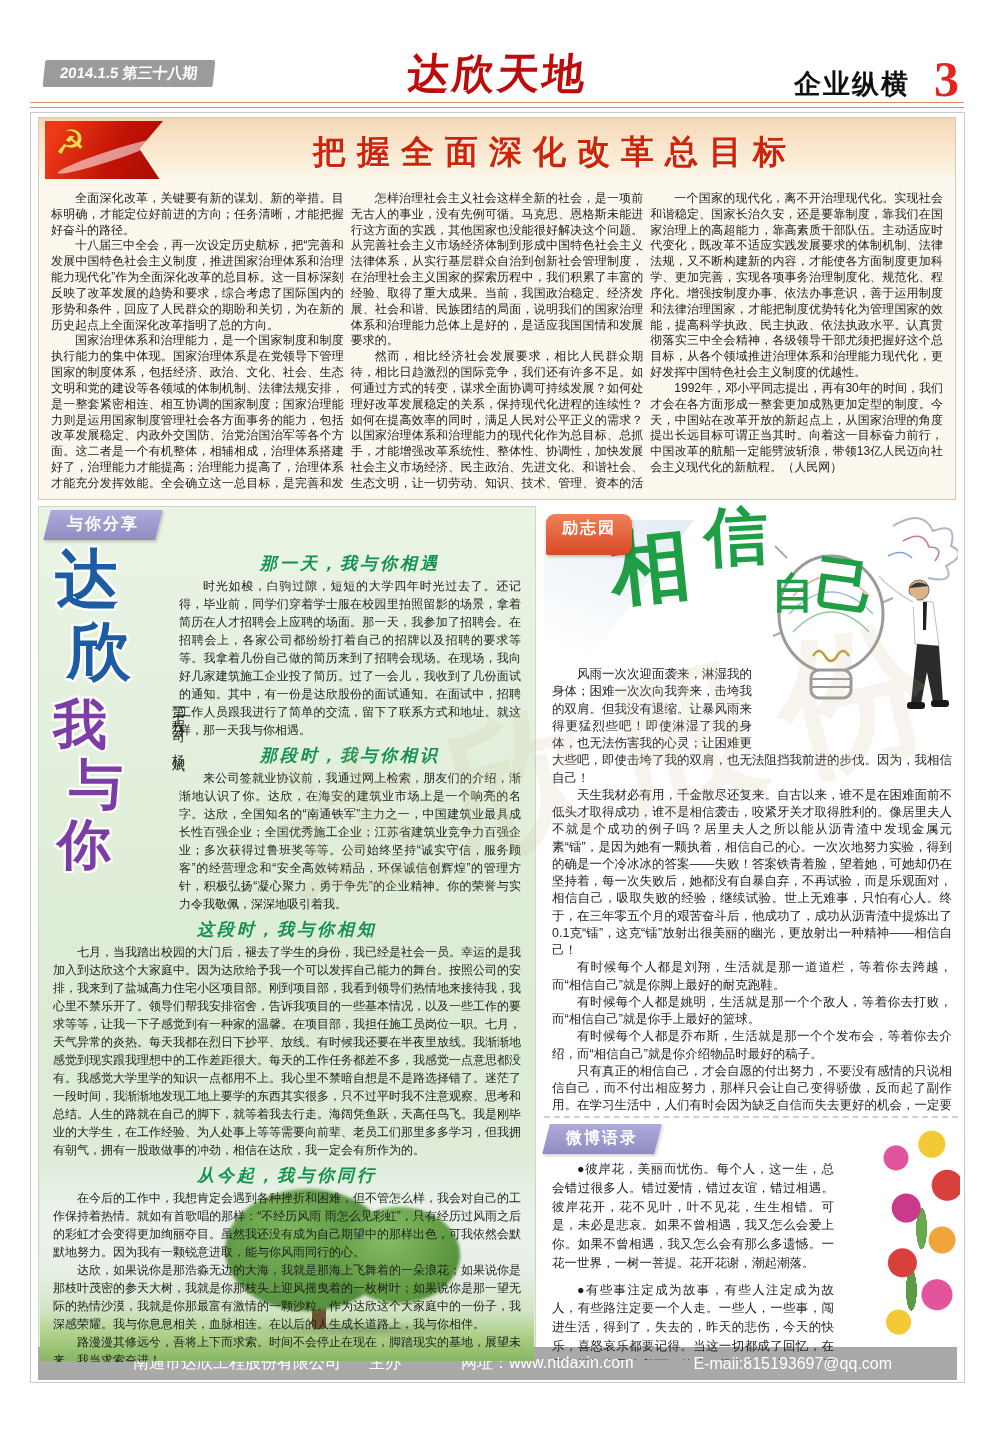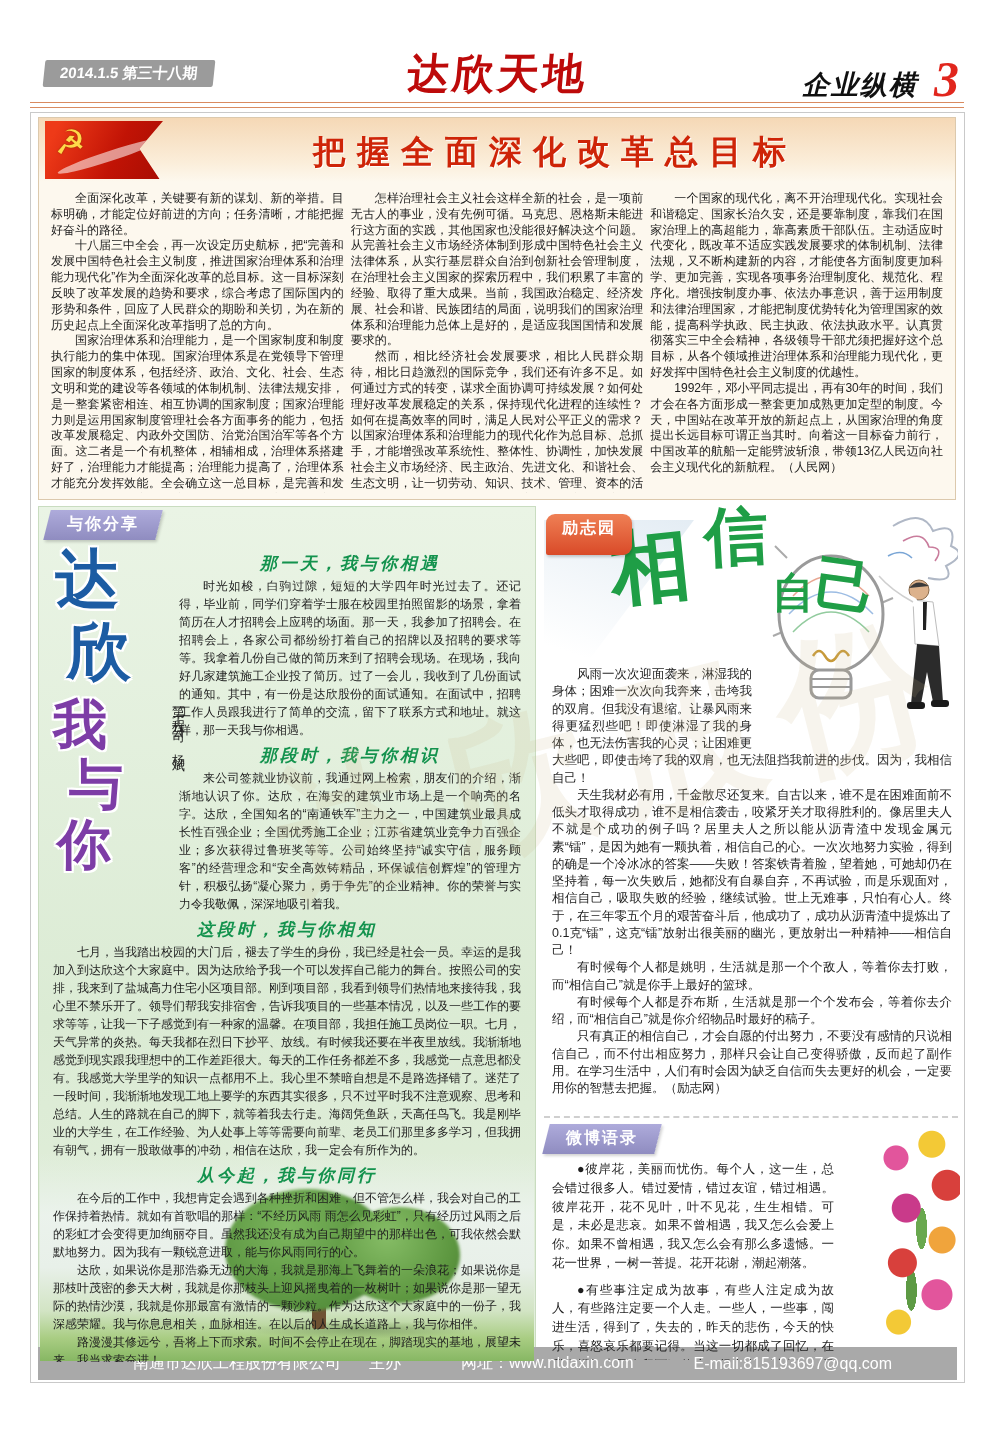--- a/index.html
+++ b/index.html
@@ -4,21 +4,21 @@
 <style>
   html,body{margin:0;padding:0;background:#fff;}
   .page{position:relative;width:995px;height:1437px;background:#fff;overflow:hidden;
         font-family:"Liberation Sans",sans-serif;}
   
   .issue-badge{position:absolute;left:44px;top:60px;background:#9b9b9b;color:#fff;
     font-size:15px;font-weight:bold;padding:4px 16px;border-radius:2px;transform:skewX(-6deg);}
   .masthead{position:absolute;left:0;right:0;top:46px;text-align:center;
     font-family:"DejaVu Serif",serif;font-size:42px;font-weight:bold;color:#bd0a0a;
     transform:skewX(-5deg);letter-spacing:3px;}
-  .section-wrap{position:absolute;right:36px;top:54px;display:flex;align-items:center;gap:16px;font-style:italic;}
+  .section-wrap{position:absolute;right:36px;top:54px;display:flex;align-items:flex-start;gap:24px;}
   .section-name{font-size:27px;font-weight:bold;color:#101010;letter-spacing:2px;margin-top:12px;
     font-family:"DejaVu Serif",serif;}
   .page-num{font-size:50px;font-weight:bold;color:#e1261d;line-height:1;font-family:"Liberation Serif",serif;}
   .header-rule{position:absolute;left:30px;width:934px;top:102px;height:4px;
     border-top:1px solid #d98a5f;border-bottom:1px solid #d98a5f;}
   .frame{position:absolute;left:30px;top:112px;width:933px;height:1269px;border:1px solid #c9c9c9;}
   .watermark{position:absolute;left:270px;top:660px;font-size:150px;font-family:"DejaVu Serif",serif;
     font-weight:bold;color:rgba(203,178,136,.15);transform:rotate(-14deg);letter-spacing:22px;
     z-index:6;pointer-events:none;}
   
@@ -226,20 +226,21 @@
       <path d="M170 96 q-22 -12 -34 -26" fill="none" stroke="#cfcfcf" stroke-width="1.5"></path>
       <polygon points="180,96 184,96 183,124 180,124" fill="#222"></polygon>
       <path d="M174 138 L196 140 L200 196 L190 196 L184 166 L178 198 L168 198 Z" fill="#2b2b2b"></path>
       <rect x="164" y="196" width="18" height="7" rx="3" fill="#1a1a1a"></rect>
       <rect x="188" y="194" width="18" height="7" rx="3" fill="#1a1a1a"></rect>
     </svg>
     <div class="ibody">
       <div class="art-spacer"></div>
       <p>风雨一次次迎面袭来，淋湿我的身体；困难一次次向我奔来，击垮我的双肩。但我没有退缩。让暴风雨来得更猛烈些吧！即使淋湿了我的身体，也无法伤害我的心灵；让困难更大些吧，即使击垮了我的双肩，也无法阻挡我前进的步伐。因为，我相信自己！</p>
       <p>天生我材必有用，千金散尽还复来。自古以来，谁不是在困难面前不低头才取得成功，谁不是相信袭击，咬紧牙关才取得胜利的。像居里夫人不就是个成功的例子吗？居里夫人之所以能从沥青渣中发现金属元素“镭”，是因为她有一颗执着，相信自己的心。一次次地努力实验，得到的确是一个冷冰冰的答案——失败！答案铁青着脸，望着她，可她却仍在坚持着，每一次失败后，她都没有自暴自弃，不再试验，而是乐观面对，相信自己，吸取失败的经验，继续试验。世上无难事，只怕有心人。终于，在三年零五个月的艰苦奋斗后，他成功了，成功从沥青渣中提炼出了0.1克“镭”，这克“镭”放射出很美丽的幽光，更放射出一种精神——相信自己！</p>
+      <p>有时候每个人都是刘翔，生活就是那一道道栏，等着你去跨越，而“相信自己”就是你脚上最好的耐克跑鞋。</p>
       <p>有时候每个人都是姚明，生活就是那一个个敌人，等着你去打败，而“相信自己”就是你手上最好的篮球。</p>
       <p>有时候每个人都是乔布斯，生活就是那一个个发布会，等着你去介绍，而“相信自己”就是你介绍物品时最好的稿子。</p>
       <p>只有真正的相信自己，才会自愿的付出努力，不要没有感情的只说相信自己，而不付出相应努力，那样只会让自己变得骄傲，反而起了副作用。在学习生活中，人们有时会因为缺乏自信而失去更好的机会，一定要用你的智慧去把握。（励志网）</p>
     </div>
   </div>
 
   <div class="weibo">
     <div class="tab-purple"><span>微博语录</span></div>
     <div class="tulips"></div>
     <div class="wbody">

